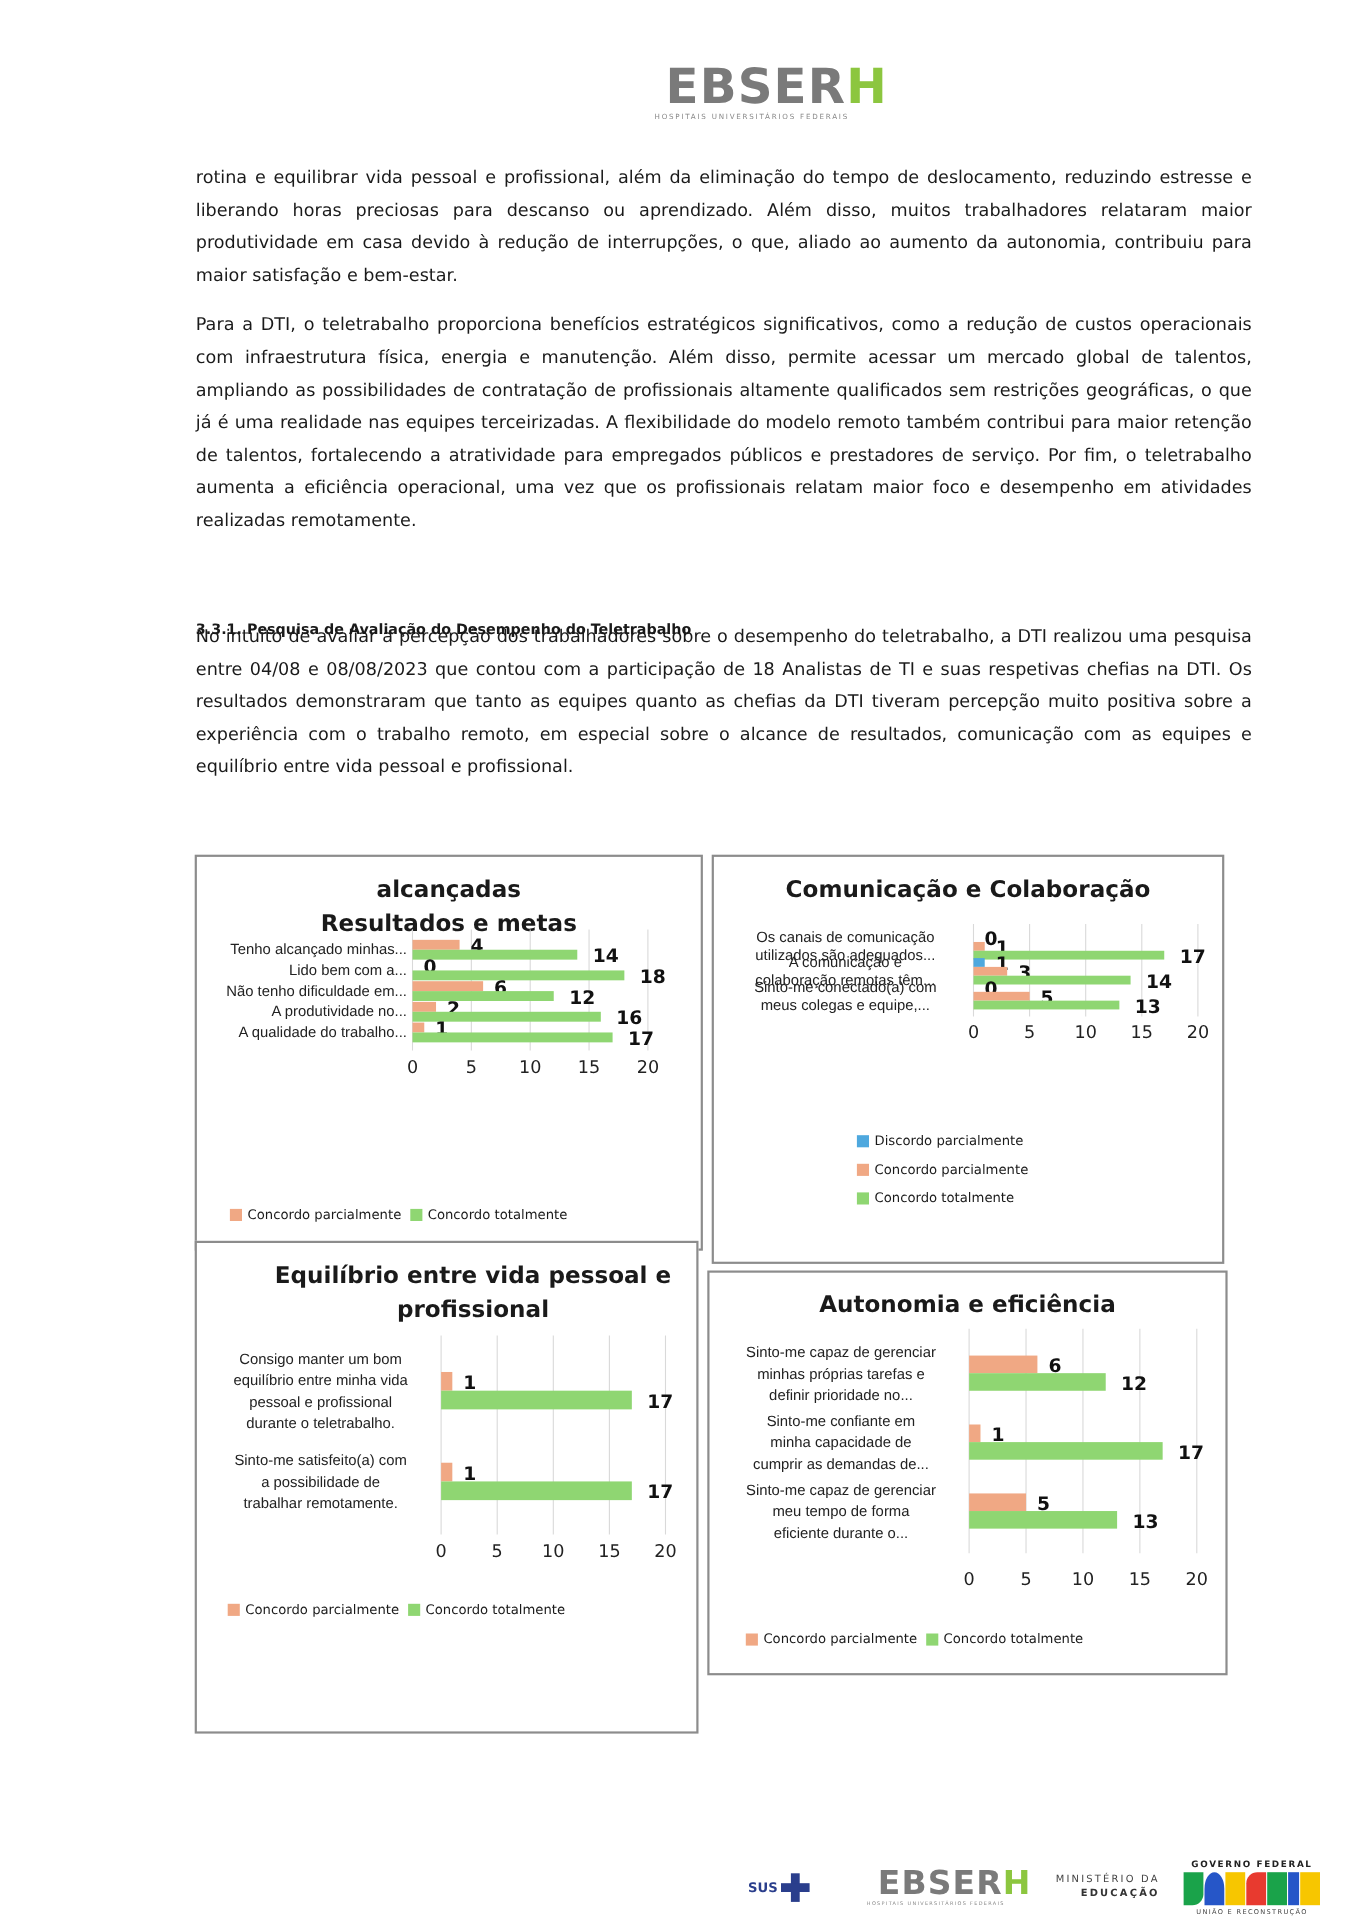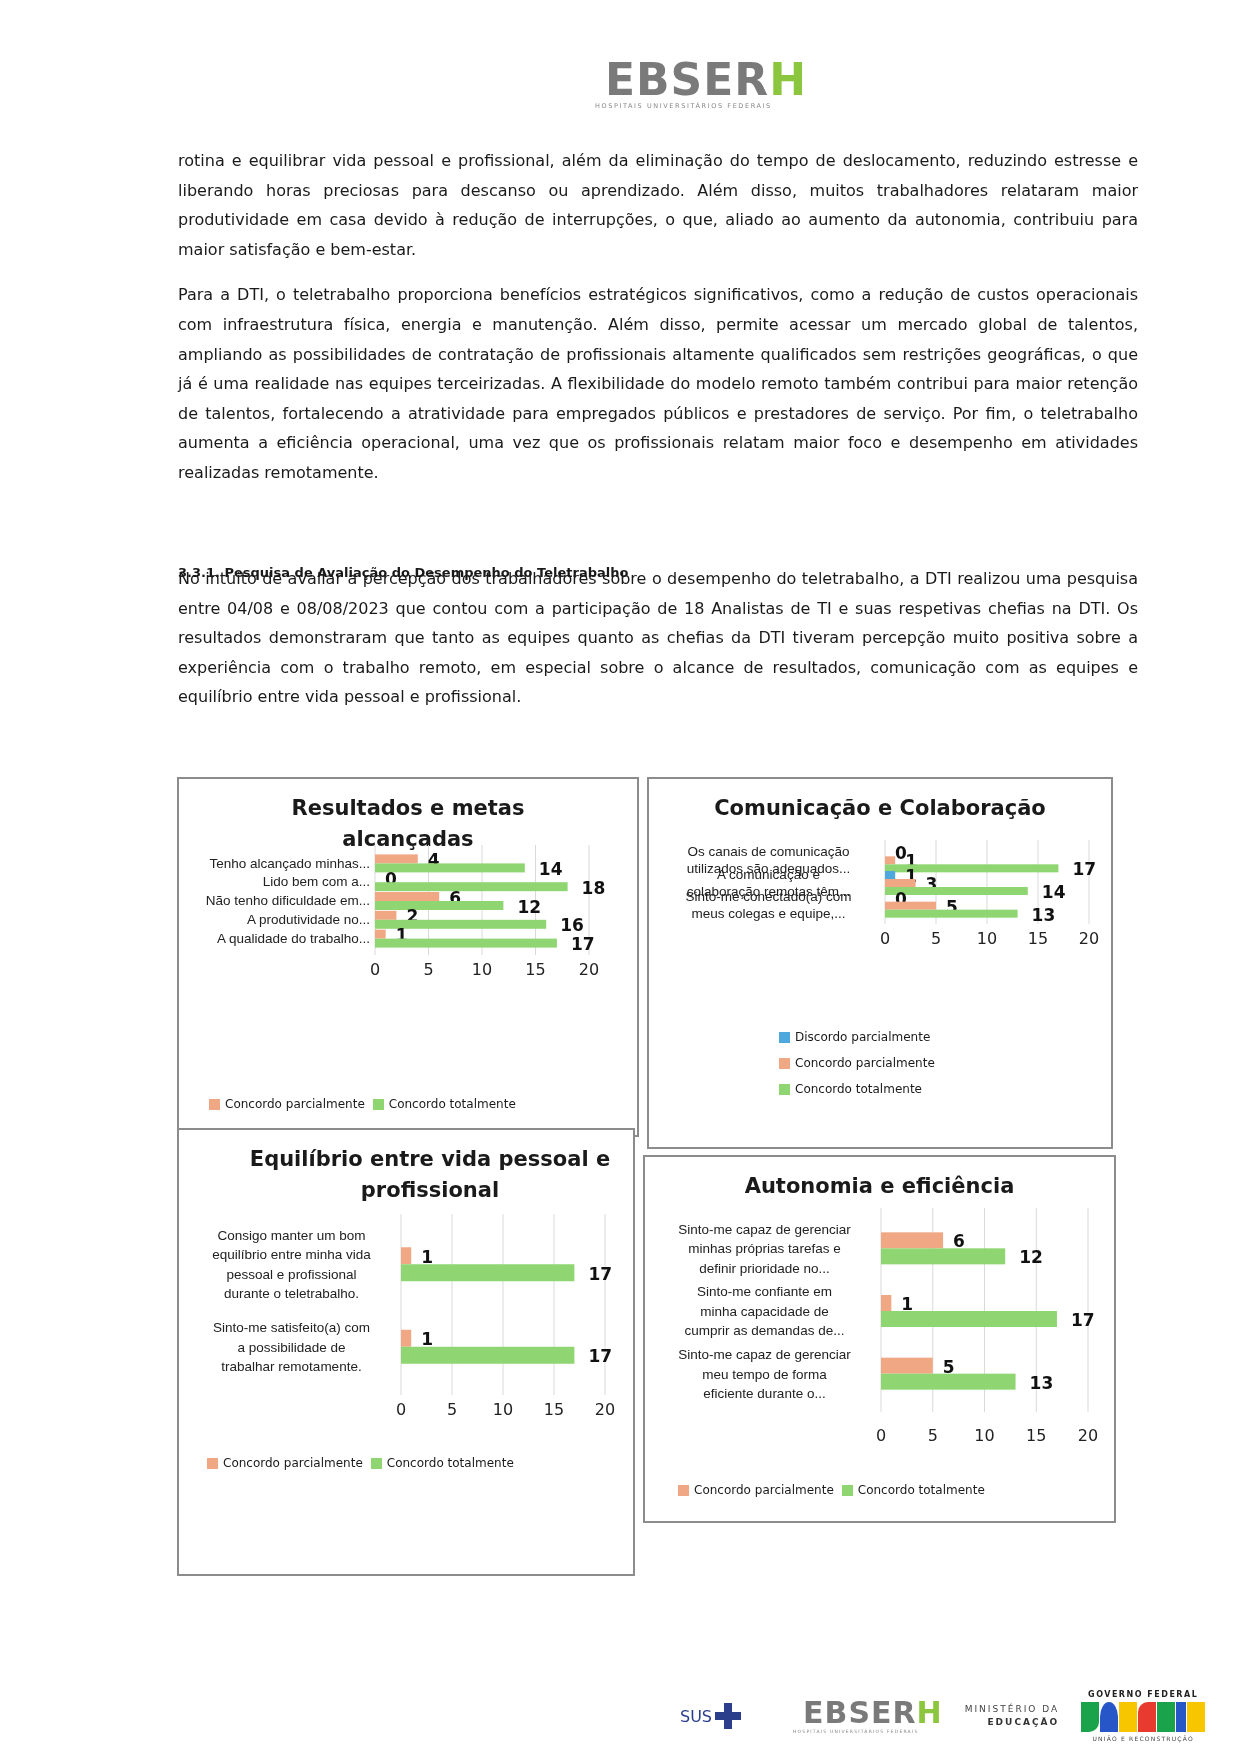--- a/index.html
+++ b/index.html
@@ -12,21 +12,21 @@
   .text p{margin:0 0 16px 0;}
   .heading{position:absolute;left:178px;top:538px;font-weight:bold;font-size:13px;margin-top:27px;}
   .chart-box{position:absolute;border:2px solid #8c8c8c;background:#fff;box-sizing:border-box;}
   .chart-title{position:absolute;left:0;right:0;text-align:center;font-weight:bold;font-size:21px;line-height:31px;}
   .chart-svg{position:absolute;left:0;top:0;}
   .legend{position:absolute;font-size:12px;white-space:nowrap;}
   .legend .item{display:inline-flex;align-items:center;margin-right:8px;}
   .legend .sw{display:inline-block;width:11px;height:11px;margin-right:5px;}
   .legend.vertical .item{display:flex;margin-bottom:12px;}
   .footer{position:absolute;top:1690px;left:680px;display:flex;align-items:center;gap:22px;}
-  .sus{display:flex;align-items:center;font-weight:normal;color:#2a3e8c;font-size:16px;}
+  .sus{display:flex;align-items:center;font-weight:bold;color:#2a3e8c;font-size:12px;}
   .sus .cross{position:relative;width:26px;height:26px;margin-left:3px;}
   .sus .cross::before,.sus .cross::after{content:"";position:absolute;background:#2a3e8c;}
   .sus .cross::before{left:9px;top:0;width:8px;height:26px;}
   .sus .cross::after{left:0;top:9px;width:26px;height:8px;}
   .ebs-foot .logo-word{font-size:30px;line-height:28px;}
   .ebs-foot .logo-sub{font-size:4.5px;letter-spacing:1.2px;}
   .mec{font-size:9px;letter-spacing:2px;color:#444;text-align:right;line-height:13px;}
   .mec b{color:#333;}
   .gov{text-align:center;}
   .gov .top{font-size:8px;font-weight:bold;letter-spacing:1.5px;color:#222;}
@@ -48,22 +48,22 @@
 </div>
 
 <div class="heading">3.3.1. Pesquisa de Avaliação do Desempenho do Teletrabalho</div>
 
 <div class="text" style="top:564px;">
   <p>No intuito de avaliar a percepção dos trabalhadores sobre o desempenho do teletrabalho, a DTI realizou uma pesquisa entre 04/08 e 08/08/2023 que contou com a participação de 18 Analistas de TI e suas respetivas chefias na DTI. Os resultados demonstraram que tanto as equipes quanto as chefias da DTI tiveram percepção muito positiva sobre a experiência com o trabalho remoto, em especial sobre o alcance de resultados, comunicação com as equipes e equilíbrio entre vida pessoal e profissional.</p>
 </div>
 
 <div class="chart-box" id="chart0" style="left:177px;top:777px;width:462px;height:360px;">
   <div class="chart-title" style="top:14px;">
+      <div>alcançadas</div>
       <div>Resultados e metas</div>
-      <div>alcançadas</div>
     </div>
   <svg class="chart-svg" width="462" height="360">
       <line x1="196" x2="196" y1="66" y2="176" stroke="#d9d9d9" stroke-width="1"></line>
       <text x="196" y="196" text-anchor="middle" font-size="16" font-family="DejaVu Sans, sans-serif" fill="#222">0</text>
       <line x1="249.5" x2="249.5" y1="66" y2="176" stroke="#d9d9d9" stroke-width="1"></line>
       <text x="249.5" y="196" text-anchor="middle" font-size="16" font-family="DejaVu Sans, sans-serif" fill="#222">5</text>
       <line x1="303" x2="303" y1="66" y2="176" stroke="#d9d9d9" stroke-width="1"></line>
       <text x="303" y="196" text-anchor="middle" font-size="16" font-family="DejaVu Sans, sans-serif" fill="#222">10</text>
       <line x1="356.5" x2="356.5" y1="66" y2="176" stroke="#d9d9d9" stroke-width="1"></line>
       <text x="356.5" y="196" text-anchor="middle" font-size="16" font-family="DejaVu Sans, sans-serif" fill="#222">15</text>

